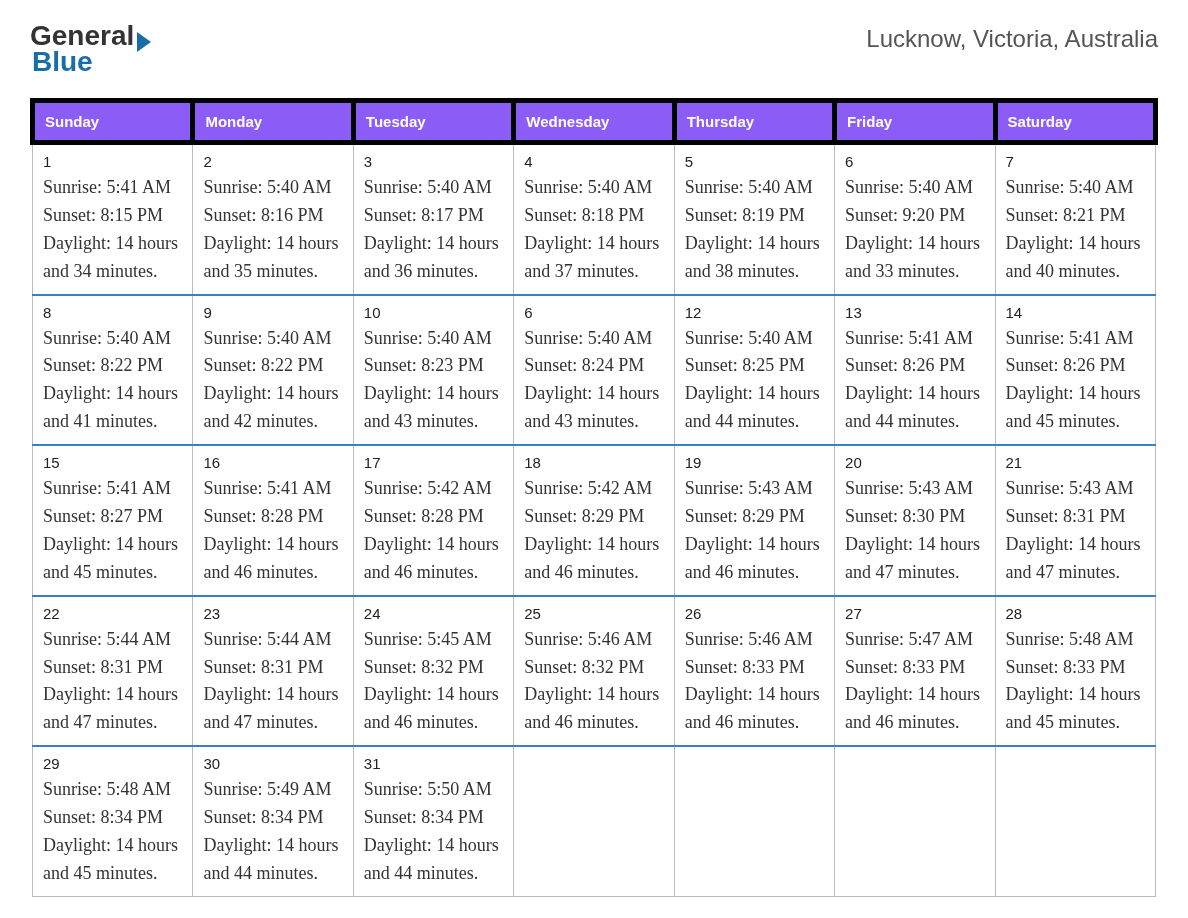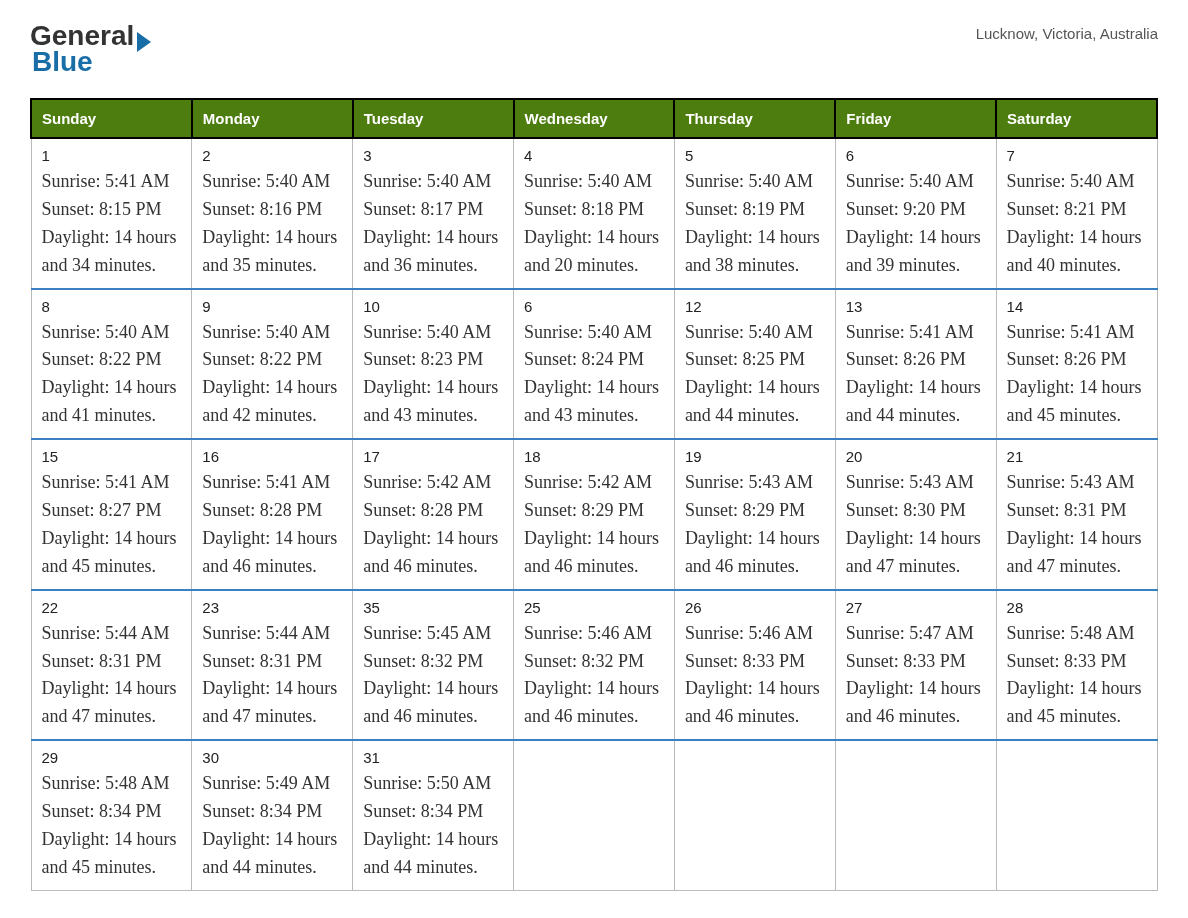--- a/index.html
+++ b/index.html
@@ -49,36 +49,36 @@
     .title-section {
       text-align: right;
     }
     .month-title {
       font-size: 52px;
       font-weight: bold;
       color: #222222;
       line-height: 1.1;
     }
     .location {
-      font-size: 15px;
+      font-size: 24px;
       color: #555555;
       margin-top: 5px;
     }
     .calendar {
       width: 100%;
       border-collapse: collapse;
     }
     .calendar th {
-      background-color: #4d7c0f;
+      background-color: #8b5cf6;
       color: white;
       font-size: 15px;
       font-weight: bold;
       padding: 10px 10px;
       text-align: left;
-      border: 2px solid #000000;
+      border: 5px solid #000000;
     }
     .calendar td {
       vertical-align: top;
       padding: 8px 10px;
       border: 1px solid #cccccc;
       font-size: 12.5px;
       color: #333333;
       width: calc(100% / 7);
       min-height: 90px;
     }
@@ -161,37 +161,37 @@
             <span>Sunrise: 5:40 AM</span><br>
             <span>Sunset: 8:17 PM</span><br>
             <span>Daylight: 14 hours and 36 minutes.</span>
           </div>
         </td>
         <td>
           <span class="day-number">4</span>
           <div class="day-info">
             <span>Sunrise: 5:40 AM</span><br>
             <span>Sunset: 8:18 PM</span><br>
-            <span>Daylight: 14 hours and 20 minutes.</span>
+            <span>Daylight: 14 hours and 37 minutes.</span>
           </div>
         </td>
         <td>
           <span class="day-number">5</span>
           <div class="day-info">
             <span>Sunrise: 5:40 AM</span><br>
             <span>Sunset: 8:19 PM</span><br>
             <span>Daylight: 14 hours and 38 minutes.</span>
           </div>
         </td>
         <td>
           <span class="day-number">6</span>
           <div class="day-info">
             <span>Sunrise: 5:40 AM</span><br>
             <span>Sunset: 9:20 PM</span><br>
-            <span>Daylight: 14 hours and 39 minutes.</span>
+            <span>Daylight: 14 hours and 33 minutes.</span>
           </div>
         </td>
         <td>
           <span class="day-number">7</span>
           <div class="day-info">
             <span>Sunrise: 5:40 AM</span><br>
             <span>Sunset: 8:21 PM</span><br>
             <span>Daylight: 14 hours and 40 minutes.</span>
           </div>
         </td>
@@ -323,21 +323,21 @@
         </td>
         <td>
           <span class="day-number">23</span>
           <div class="day-info">
             <span>Sunrise: 5:44 AM</span><br>
             <span>Sunset: 8:31 PM</span><br>
             <span>Daylight: 14 hours and 47 minutes.</span>
           </div>
         </td>
         <td>
-          <span class="day-number">35</span>
+          <span class="day-number">24</span>
           <div class="day-info">
             <span>Sunrise: 5:45 AM</span><br>
             <span>Sunset: 8:32 PM</span><br>
             <span>Daylight: 14 hours and 46 minutes.</span>
           </div>
         </td>
         <td>
           <span class="day-number">25</span>
           <div class="day-info">
             <span>Sunrise: 5:46 AM</span><br>

